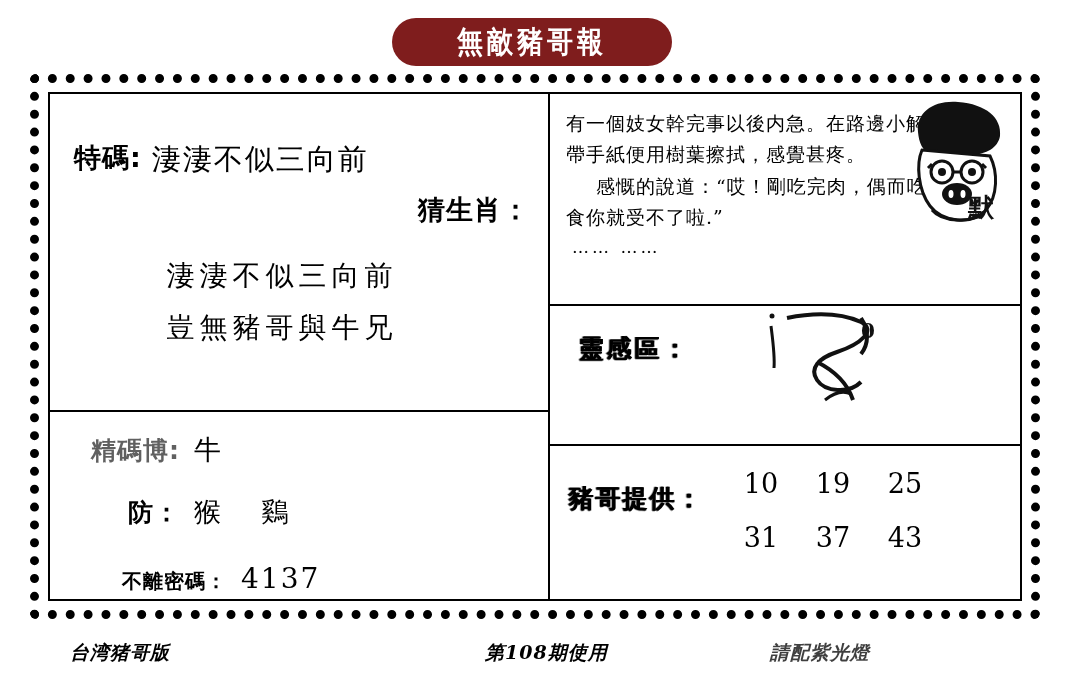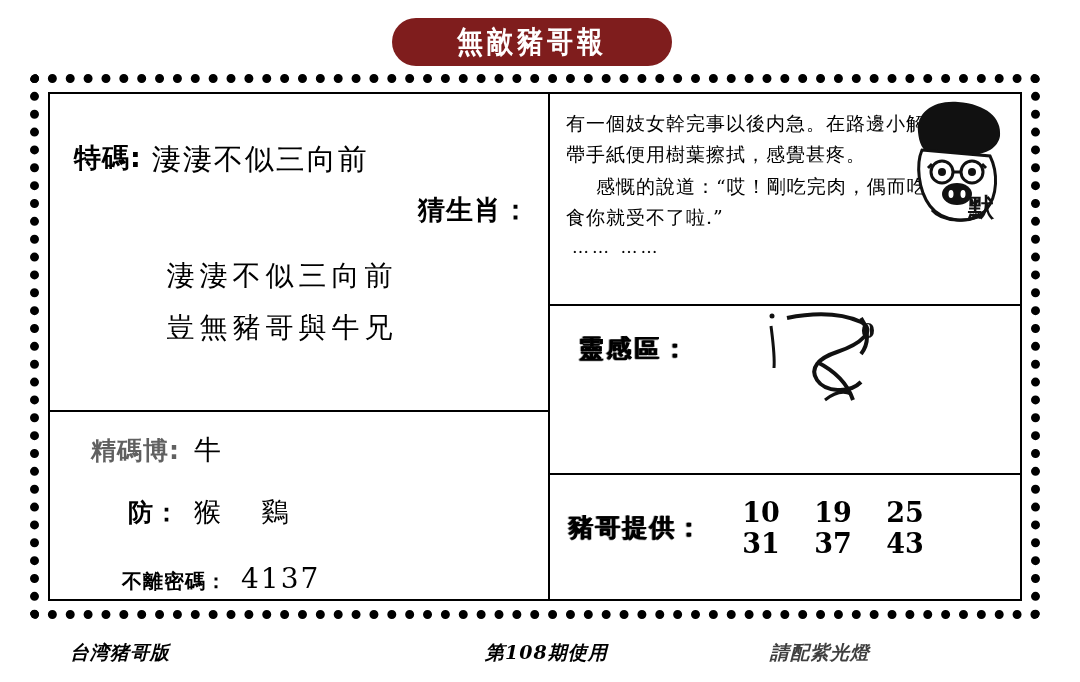--- a/index.html
+++ b/index.html
@@ -174,21 +174,21 @@
   }
   .joke-text p { margin: 0; }
   .joke-text p.indent { text-indent: 30px; }
   .joke-dots {
     letter-spacing: 3px;
     font-size: 17px;
     padding-left: 6px;
   }
 
   .rt-inspire {
-    height: 169px;
+    height: 140px;
     box-sizing: border-box;
     border-bottom: 2px solid #000;
     padding: 26px 0 0 28px;
     position: relative;
   }
   .fancy-label {
     font-size: 25px;
     font-weight: bold;
     letter-spacing: 3px;
     text-shadow: 1px 0 0 #000, -1px 0 0 rgba(0,0,0,.35), 0 1px 0 rgba(0,0,0,.3);
@@ -213,24 +213,24 @@
     font-weight: bold;
     letter-spacing: 2px;
     text-shadow: 1px 0 0 #000, -1px 0 0 rgba(0,0,0,.35), 0 1px 0 rgba(0,0,0,.3);
     margin-top: 14px;
     white-space: nowrap;
   }
   .num-grid {
     margin-left: 22px;
     display: grid;
     grid-template-columns: repeat(3, 72px);
-    row-gap: 0;
+    row-gap: 23px;
     font-family: "DejaVu Serif", "Liberation Serif", serif;
     font-size: 27px;
-    font-weight: bold;
+    font-weight: normal;
     text-align: center;
   }
 
   
   #mascot {
     position: absolute;
     right: 4px;
     top: 4px;
     width: 118px;
     height: 140px;

